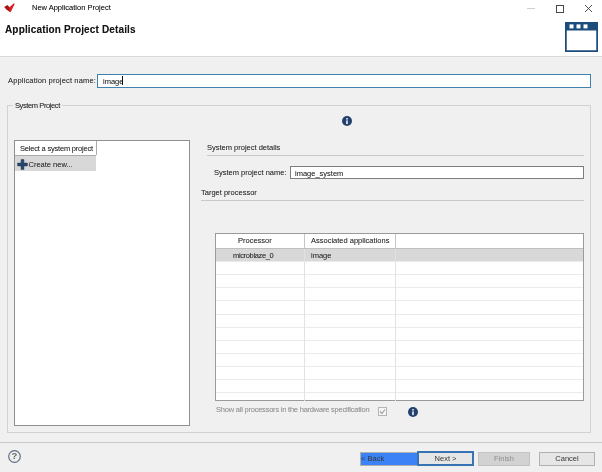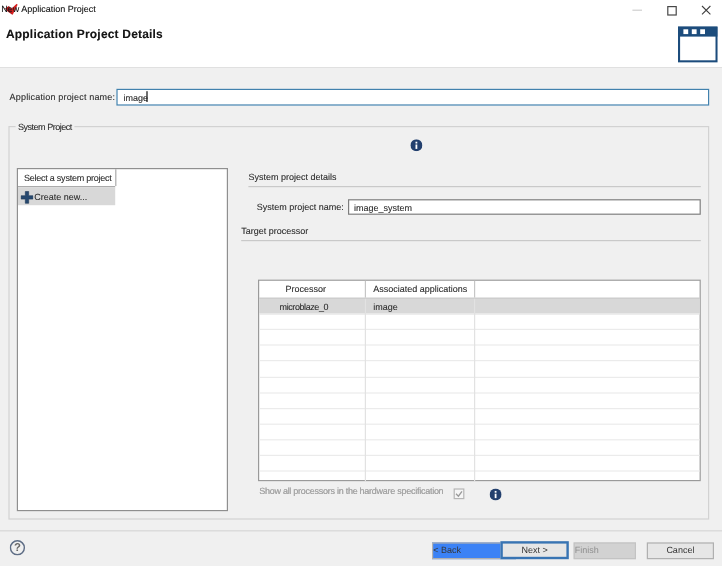--- a/index.html
+++ b/index.html
@@ -11,21 +11,21 @@
   .btxt{display:block;width:100%;filter:grayscale(1);}
 </style>
 </head>
 <body>
 <div id="win">
 
   <svg class="abs" style="left:4px;top:3px;" width="11" height="10" viewBox="0 0 11 10">
     <path d="M0.2 4.0 L3.4 2.0 L6.0 4.8 L6.3 9.2 L2.4 6.6 Z" fill="#ab1115"></path>
     <path d="M5.2 4.6 L9.9 0.2 L10.7 0.9 L6.6 9.2 L5.6 8.4 Z" fill="#d71f1f"></path>
   </svg>
-  <div class="lbl" style="left:1px;top:3px;font-size:7.5px;color:#1a1a1a;">New Application Project</div>
+  <div class="lbl" style="left:32px;top:3px;font-size:7.5px;color:#1a1a1a;">New Application Project</div>
 
   <div class="abs" style="left:527px;top:8px;width:8px;height:1px;background:#cfcfcf;"></div>
   <div class="abs" style="left:556px;top:4.5px;width:6px;height:6px;border:1px solid #474747;"></div>
   <svg class="abs" style="left:584px;top:3.5px;" width="9" height="9" viewBox="0 0 9 9">
     <path d="M1 1 L8 8 M8 1 L1 8" stroke="#404040" stroke-width="0.9"></path>
   </svg>
 
   <div class="lbl" style="left:5px;top:24px;font-size:10px;font-weight:bold;letter-spacing:0.15px;color:#161616;text-align:center;">Application Project Details</div>
 
   <svg class="abs" style="left:565px;top:22px;" width="33" height="30" viewBox="0 0 33 30">
@@ -117,20 +117,20 @@
   <svg class="abs" style="left:8px;top:450px;" width="13" height="13" viewBox="0 0 13 13">
     <circle cx="6.5" cy="6.5" r="5.8" fill="none" stroke="#5f6e86" stroke-width="1.2"></circle>
     <text x="6.5" y="9.4" text-anchor="middle" font-family="Liberation Sans" font-size="9.5" font-weight="bold" fill="#5a6a82" style="filter:grayscale(1)">?</text>
   </svg>
   <div class="abs btn" style="left:360px;top:452px;width:70px;height:14px;background:#3b82f6;border:1px solid #b0b0b0;box-sizing:border-box;text-align:left;line-height:12px;">
       <span class="btxt">&lt; Back</span>
     </div>
   <div class="abs btn" style="left:417px;top:451px;width:57px;height:15px;background:#e6e6e6;border:2px solid #3874b3;box-sizing:border-box;text-align:center;line-height:11px;">
       <span class="btxt">Next &gt;</span>
     </div>
-  <div class="abs btn" style="left:478px;top:452px;width:52px;height:14px;background:#d2d2d2;border:1px solid #c3c3c3;box-sizing:border-box;text-align:left;line-height:12px;color:#8f8f8f;">
+  <div class="abs btn" style="left:478px;top:452px;width:52px;height:14px;background:#d2d2d2;border:1px solid #c3c3c3;box-sizing:border-box;text-align:center;line-height:12px;color:#8f8f8f;">
       <span class="btxt">Finish</span>
     </div>
   <div class="abs btn" style="left:539px;top:452px;width:56px;height:14px;background:#e6e6e6;border:1px solid #b0b0b0;box-sizing:border-box;text-align:center;line-height:12px;">
       <span class="btxt">Cancel</span>
     </div>
 
 </div>
 
 </body></html>

